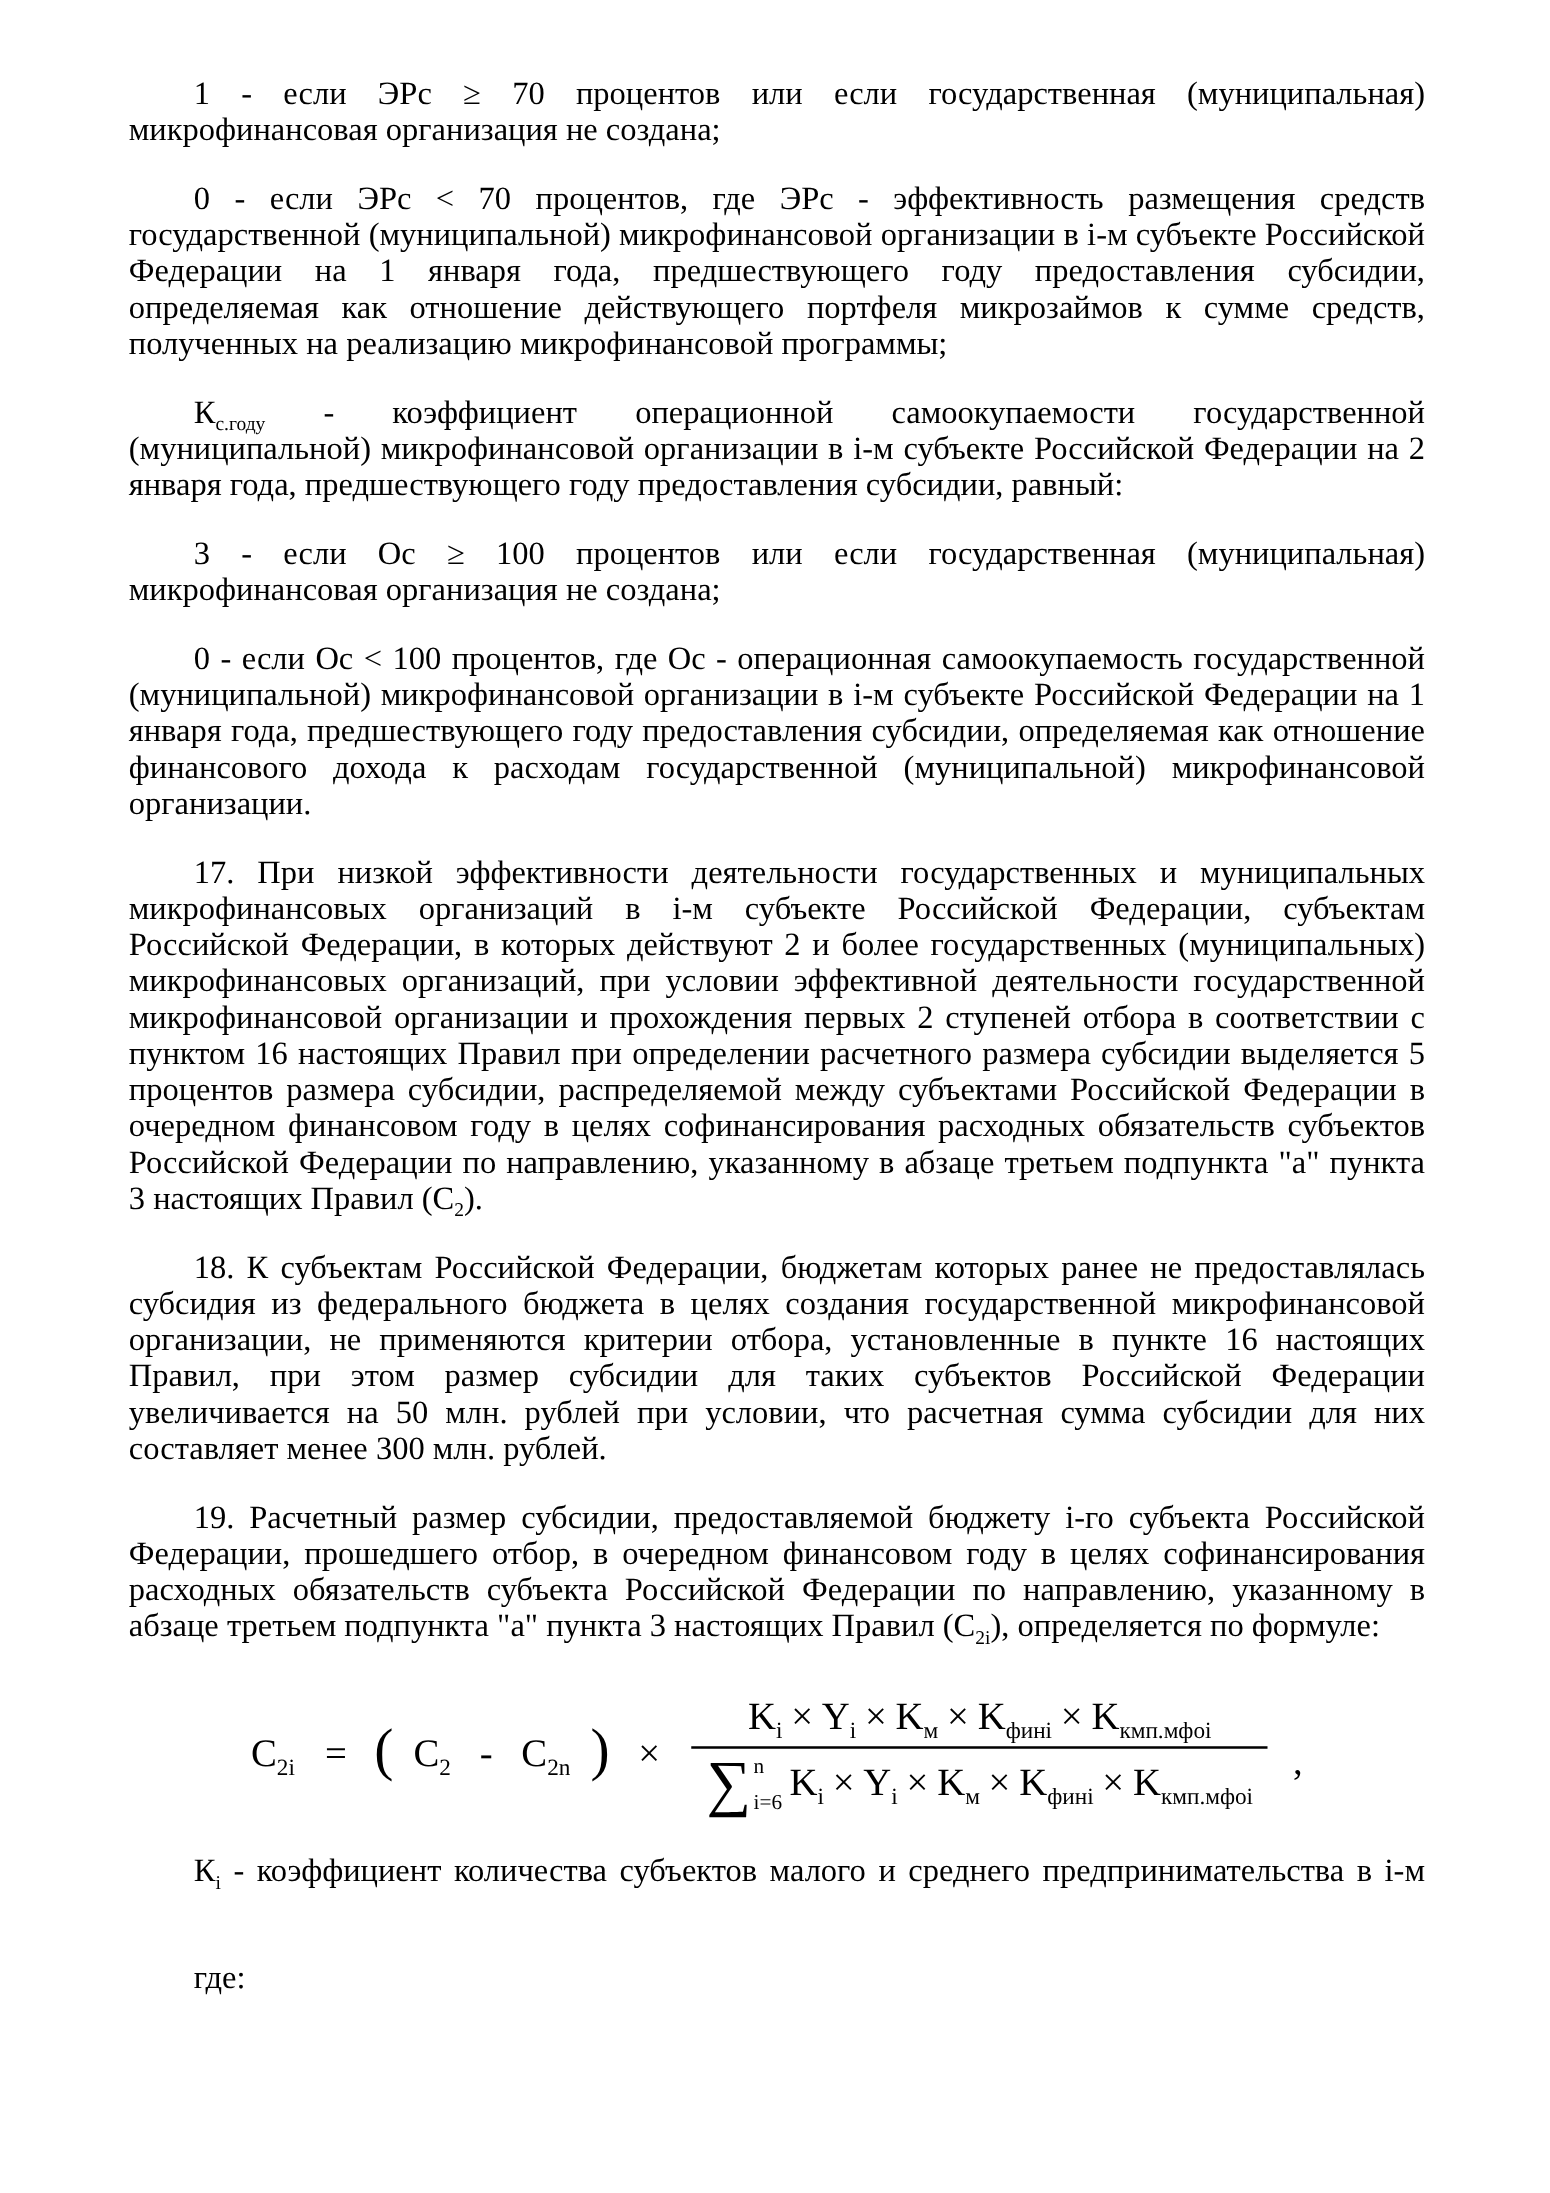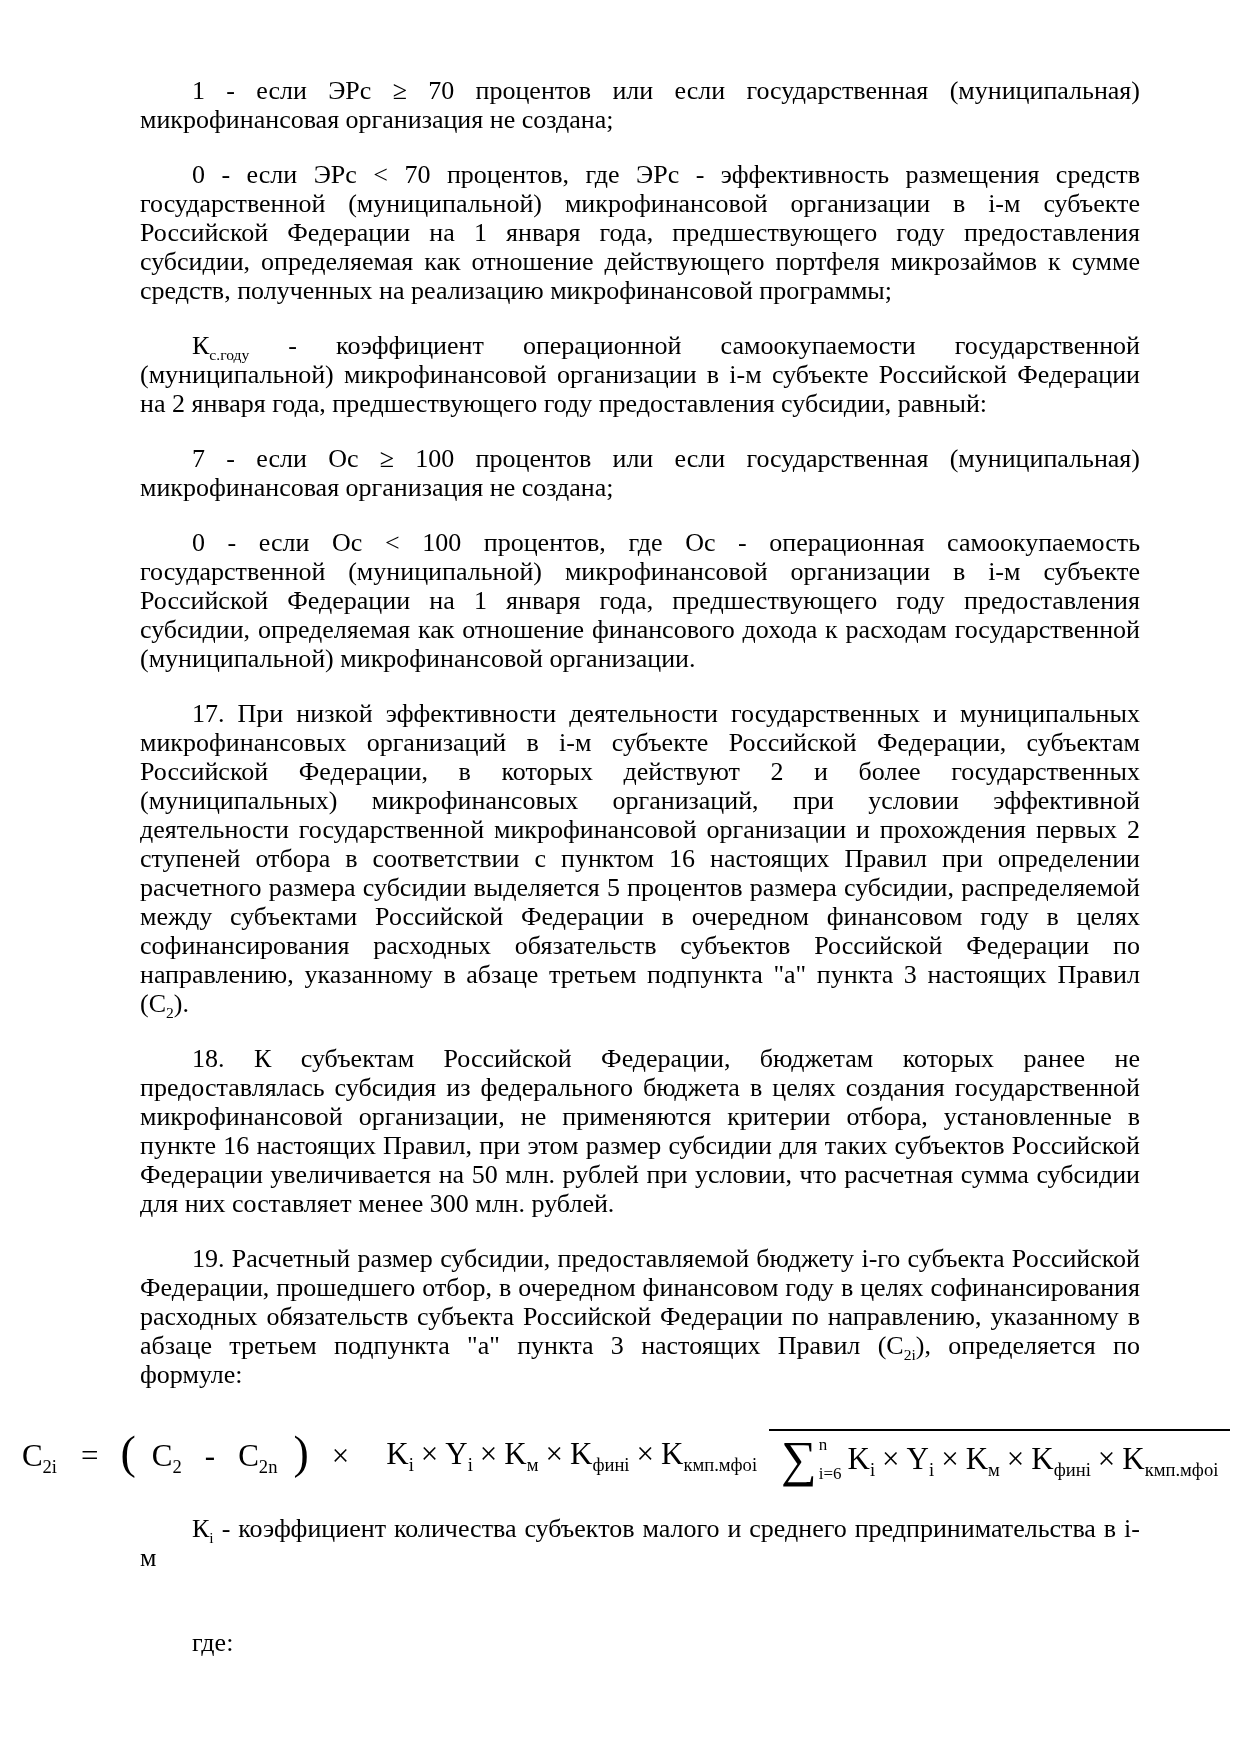--- a/index.html
+++ b/index.html
@@ -10,22 +10,21 @@
   .page {
     position: relative;
     width: 1240px;
     height: 1754px;
     background: #ffffff;
     color: #000000;
     font-family: "Liberation Serif", "DejaVu Serif", serif;
     overflow: hidden;
   }
   .content {
-    padding: 76px 100px 0 103px;
-    margin-left: 37px;
+    padding: 60px 100px 0 103px;
   }
   .para {
     margin: 26px 0 0 0;
     font-size: 26px;
     line-height: 29px;
     text-align: justify;
     text-indent: 52px;
   }
   .para:first-child { margin-top: 0; }
   .tsub {
@@ -61,21 +60,21 @@
   .f-op-eq { margin: 0 6px 0 8px; }
   .f-paren {
     font-size: 46px;
     font-weight: 400;
     transform: scaleY(1.02);
     position: relative;
     top: -3px;
   }
   .frac {
     display: inline-flex;
-    flex-direction: row;
+    flex-direction: column;
     align-items: center;
     margin-left: 2px;
   }
   .frac .num {
     display: flex;
     align-items: baseline;
     padding: 2px 12px 7px 12px;
   }
   .frac .den {
     display: flex;
@@ -118,21 +117,21 @@
 
 <div class="page">
   <div class="content">
 
     <p class="para">1 - если ЭРс ≥ 70 процентов или если государственная (муниципальная) микрофинансовая организация не создана;</p>
 
     <p class="para">0 - если ЭРс &lt; 70 процентов, где ЭРс - эффективность размещения средств государственной (муниципальной) микрофинансовой организации в i-м субъекте Российской Федерации на 1 января года, предшествующего году предоставления субсидии, определяемая как отношение действующего портфеля микрозаймов к сумме средств, полученных на реализацию микрофинансовой программы;</p>
 
     <p class="para"><span>К</span><sub class="tsub">с.году</sub><span> - коэффициент операционной самоокупаемости государственной (муниципальной) микрофинансовой организации в i-м субъекте Российской Федерации на 2 января года, предшествующего году предоставления субсидии, равный:</span></p>
 
-    <p class="para">7 - если Ос ≥ 100 процентов или если государственная (муниципальная) микрофинансовая организация не создана;</p>
+    <p class="para">3 - если Ос ≥ 100 процентов или если государственная (муниципальная) микрофинансовая организация не создана;</p>
 
     <p class="para">0 - если Ос &lt; 100 процентов, где Ос - операционная самоокупаемость государственной (муниципальной) микрофинансовой организации в i-м субъекте Российской Федерации на 1 января года, предшествующего году предоставления субсидии, определяемая как отношение финансового дохода к расходам государственной (муниципальной) микрофинансовой организации.</p>
 
     <p class="para"><span>17. При низкой эффективности деятельности государственных и муниципальных микрофинансовых организаций в i-м субъекте Российской Федерации, субъектам Российской Федерации, в которых действуют 2 и более государственных (муниципальных) микрофинансовых организаций, при условии эффективной деятельности государственной микрофинансовой организации и прохождения первых 2 ступеней отбора в соответствии с пунктом 16 настоящих Правил при определении расчетного размера субсидии выделяется 5 процентов размера субсидии, распределяемой между субъектами Российской Федерации в очередном финансовом году в целях софинансирования расходных обязательств субъектов Российской Федерации по направлению, указанному в абзаце третьем подпункта "а" пункта 3 настоящих Правил (С</span><sub class="tsub">2</sub><span>).</span></p>
 
     <p class="para">18. К субъектам Российской Федерации, бюджетам которых ранее не предоставлялась субсидия из федерального бюджета в целях создания государственной микрофинансовой организации, не применяются критерии отбора, установленные в пункте 16 настоящих Правил, при этом размер субсидии для таких субъектов Российской Федерации увеличивается на 50 млн. рублей при условии, что расчетная сумма субсидии для них составляет менее 300 млн. рублей.</p>
 
     <p class="para"><span>19. Расчетный размер субсидии, предоставляемой бюджету i-го субъекта Российской Федерации, прошедшего отбор, в очередном финансовом году в целях софинансирования расходных обязательств субъекта Российской Федерации по направлению, указанному в абзаце третьем подпункта "а" пункта 3 настоящих Правил (С</span><sub class="tsub">2i</sub><span>), определяется по формуле:</span></p>
 
     <div class="formula-line">

